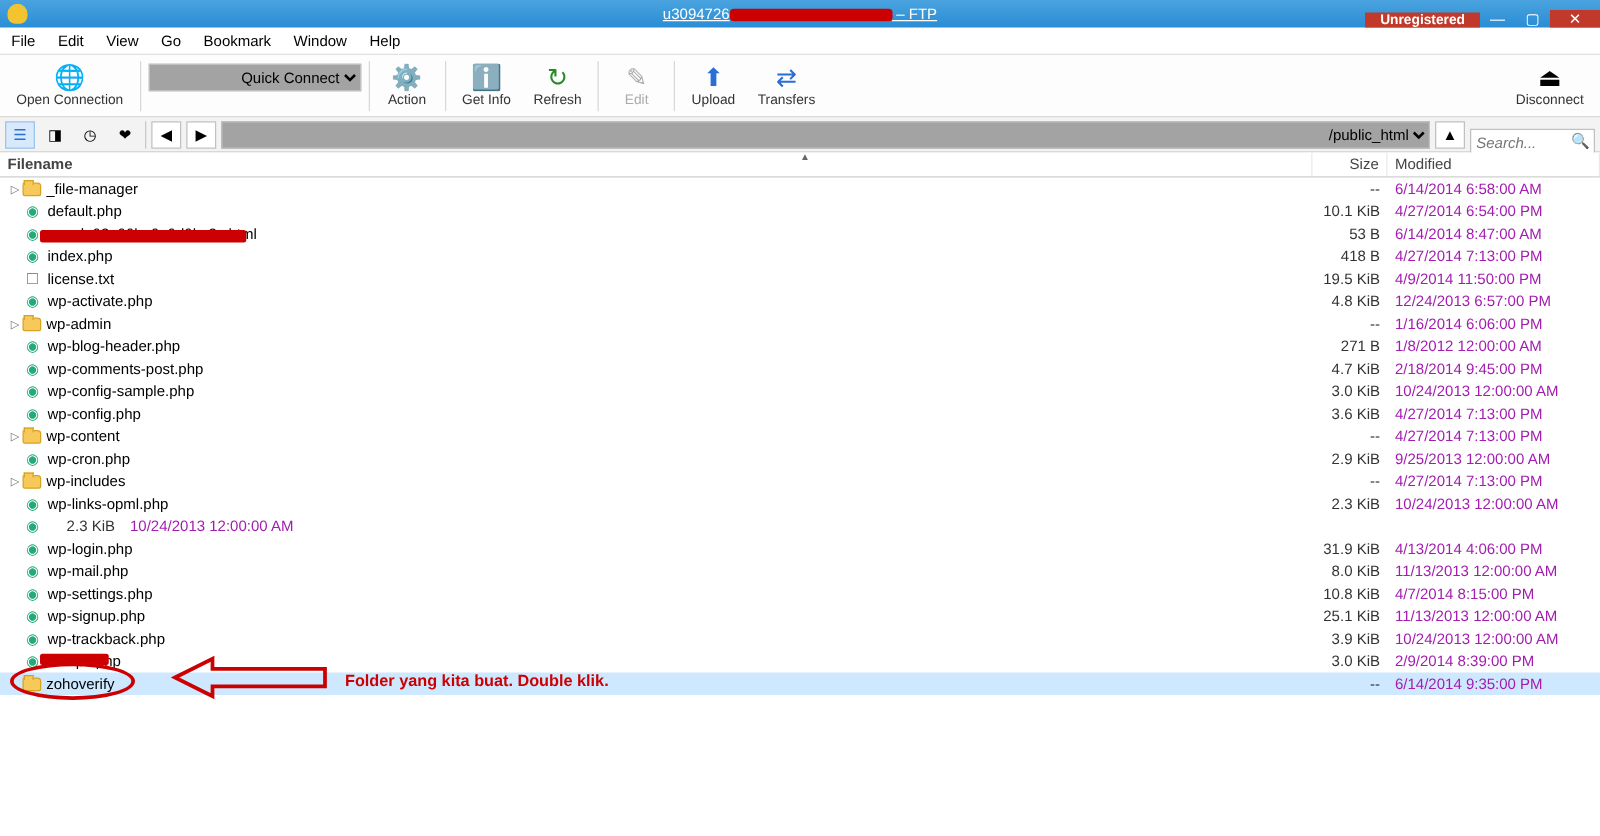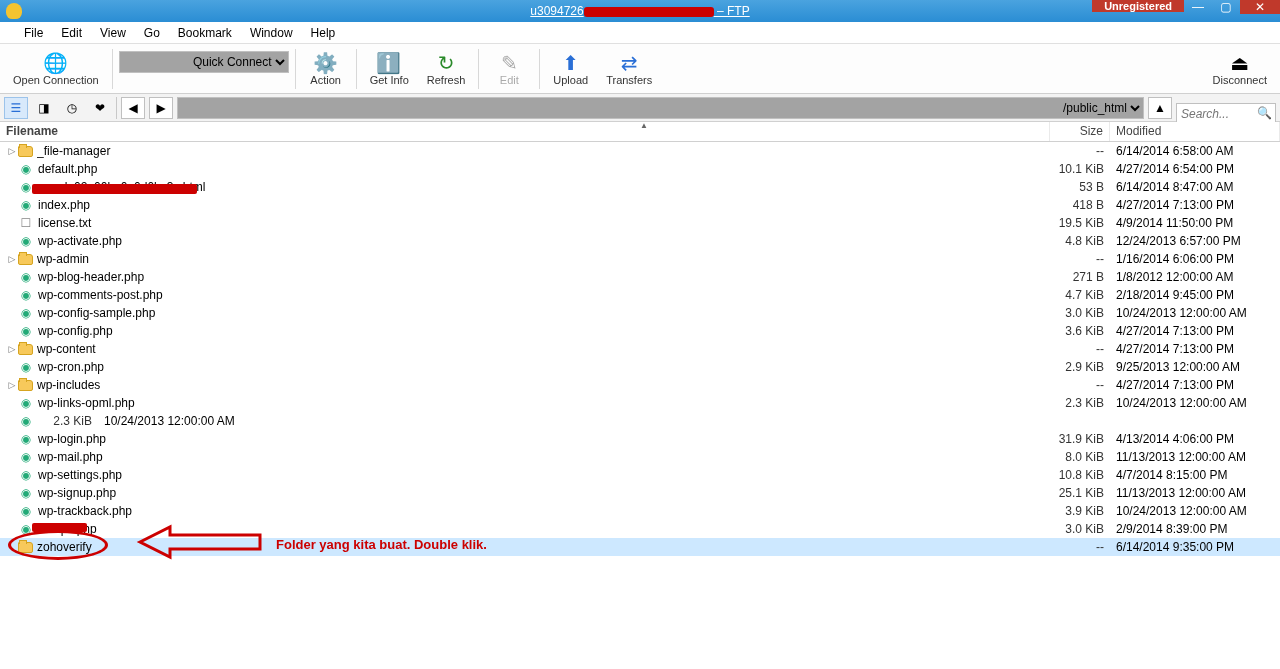--- a/index.html
+++ b/index.html
@@ -3,27 +3,27 @@
 <meta charset="utf-8">
 <style>
 * { margin: 0; padding: 0; box-sizing: border-box; font-family: "Segoe UI", Tahoma, sans-serif; font-size: 12px; }
 body { background: #fff; width: 1280px; height: 669px; overflow: hidden; position: relative; }
 
 
 .titlebar { height: 22px; background: linear-gradient(#4aa3df, #2a8dd4); display: flex; align-items: center; color: #fff; position: relative; }
 .titlebar .duck { width: 16px; height: 16px; background:#f4c430; border-radius:50% 50% 40% 40%; margin:0 6px; position:relative; }
 .titlebar .title-center { position: absolute; left: 0; right: 0; text-align: center; pointer-events: none; font-size: 12px; text-decoration: underline; }
 .titlebar .redact { display:inline-block; background:#c00; height:10px; width:130px; vertical-align:middle; border-radius:3px; }
-.titlebar .right { margin-left: auto; display: flex; align-items: flex-start; height: 100%; }
+.titlebar .right { margin-left: auto; display: flex; align-items: flex-end; height: 100%; }
 .titlebar .unreg { background:#c0392b; color:#fff; padding:0 12px; display:flex; align-items:center; font-weight:bold; font-size:11px; }
 .winbtn { width: 28px; display:flex; align-items:center; justify-content:center; color:#fff; cursor:pointer; }
 .winbtn.close { background:#c0392b; width:40px; }
 
 
-.menubar { height: 22px; background:#fff; border-bottom:1px solid #e0e0e0; display:flex; align-items:center; padding:0 16px; gap:2px;}
+.menubar { height: 22px; background:#fff; border-bottom:1px solid #e0e0e0; display:flex; align-items:center; padding:0 1px; gap:2px;}
 .menubar .mitem { padding: 2px 8px; cursor:pointer; }
 
 
 .toolbar { height: 50px; background:#fdfdfd; border-bottom:1px solid #d0d0d0; display:flex; align-items:center; padding:0 6px; gap:4px; }
 .toolbar .tb-btn { display:flex; flex-direction:column; align-items:center; justify-content:center; padding:2px 6px; border:1px solid transparent; cursor:pointer; min-width:48px; height:46px; }
 .toolbar .tb-btn .ico { font-size:20px; line-height:20px; height:22px; display:flex; align-items:center; }
 .toolbar .tb-btn .lbl { font-size:11px; color:#333; }
 .toolbar .tb-btn.disabled .lbl { color:#aaa; }
 .toolbar .tb-btn.disabled .ico { color:#aaa; }
 .toolbar .sep { width:1px; background:#d8d8d8; height:40px; margin:0 2px; }
@@ -50,21 +50,21 @@
 .hdr-sort { position:absolute; left:50%; top:-1px; font-size:8px; color:#666; }
 
 
 .filelist { height: 500px; overflow:auto; position:relative; }
 .row { height:18px; display:flex; align-items:center; padding:0 0 0 6px; cursor:pointer; position:relative; }
 .row.sel { background:#cde8ff; }
 .row .exp { width:12px; color:#777; font-size:9px; text-align:center; }
 .row .ico { width:16px; height:16px; margin-right:4px; display:inline-flex; align-items:center; justify-content:center; }
 .row .name { flex:1; white-space:nowrap; overflow:hidden; }
 .row .size { width:60px; text-align:right; color:#333; padding-right:6px; font-size:12px;}
-.row .mod  { width:170px; color:#000000; padding-left:6px; font-size:12px;}
+.row .mod  { width:170px; color:#a21caf; padding-left:6px; font-size:12px;}
 
 
 .ico.folder { background:#f7c95b; border-radius:1px 3px 2px 2px; width:15px; height:11px; border:1px solid #d6a420; position:relative; }
 .ico.folder::before { content:""; position:absolute; top:-3px; left:0; width:6px; height:3px; background:#f7c95b; border:1px solid #d6a420; border-bottom:none; }
 .ico.php { color:#2a7; font-size:12px; }
 .ico.html{ color:#2a7; font-size:12px; }
 .ico.txt { color:#888; font-size:12px; }
 
 
 .anno-arrow { position:absolute; left:140px; top:522px; pointer-events:none; }

